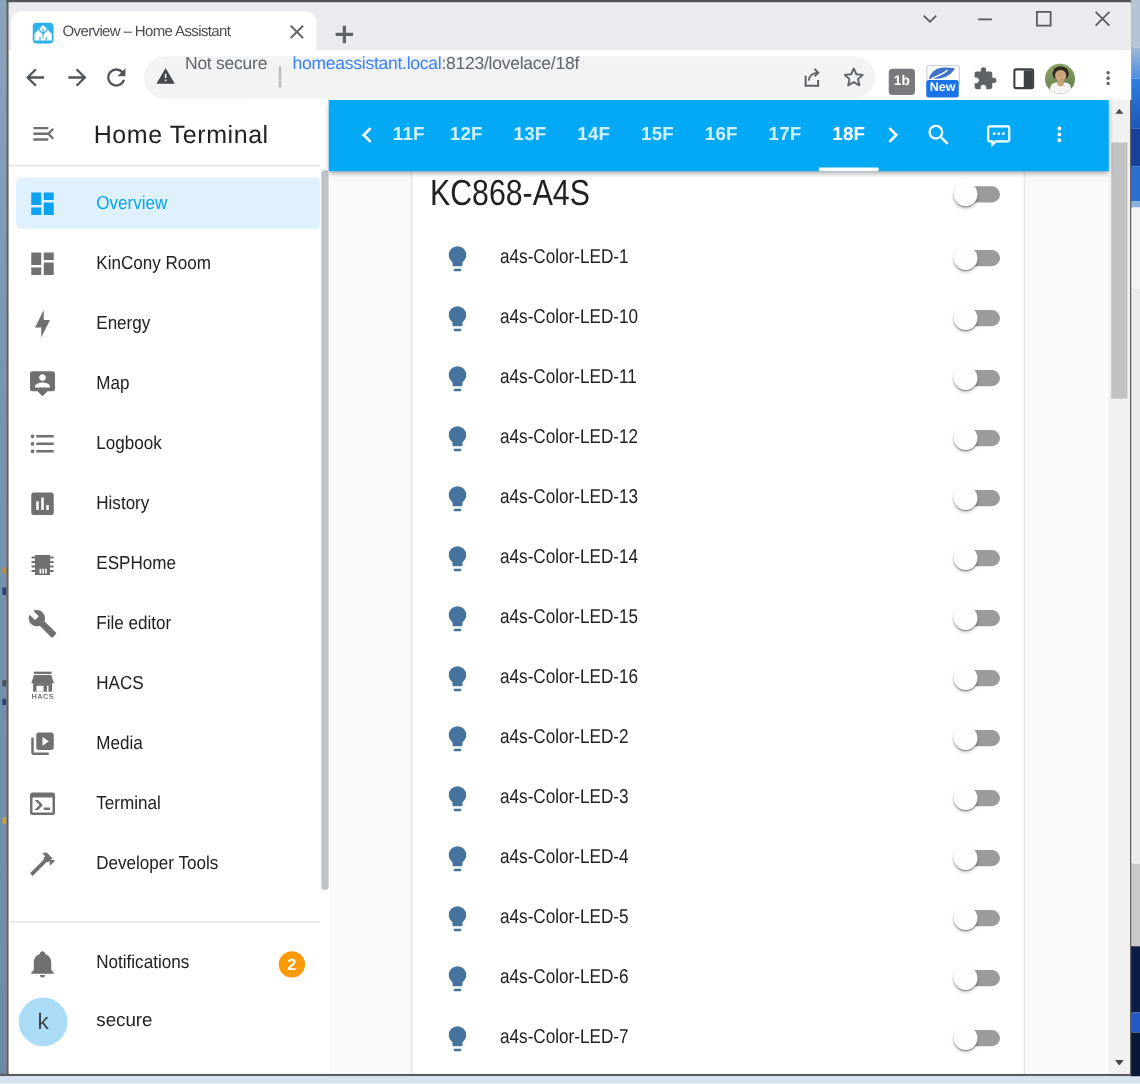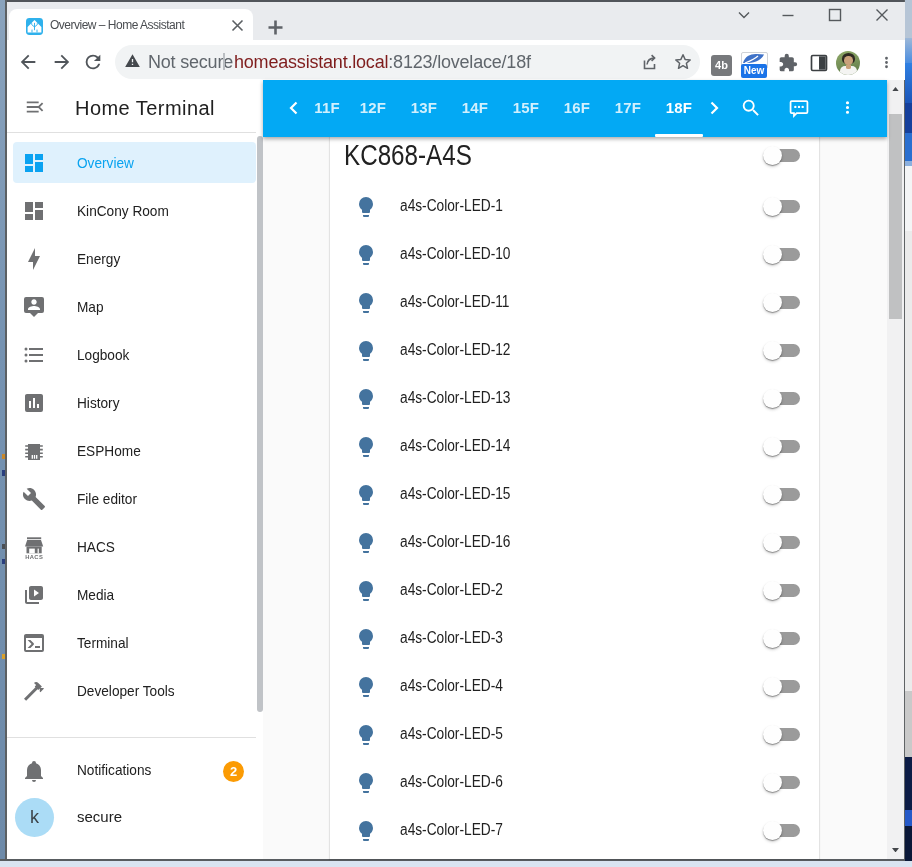--- a/index.html
+++ b/index.html
@@ -20,22 +20,22 @@
 #tabtitle{left:50px;top:18px;width:175px;font-size:12px;color:#4a4d51;letter-spacing:-0.5px}
 #favicon{left:26px;top:18px}
 .tabx{left:231px;top:19px;width:13px;height:13px}
 #newtab{left:268px;top:20px;width:15px;height:15px}
 
 .wbtn{top:8px;width:14px;height:14px}
 
 #toolbar{left:7px;top:40px;width:898px;height:40px;background:#fff}
 
 #omni{left:115px;top:44.5px;width:585px;height:34px;background:#f1f3f4;border-radius:17px}
-.omnitext{top:52px;font-size:18px;color:#60666c;letter-spacing:-0.2px}
-#urldark{color:#7f1d1d}
+.omnitext{top:42px;font-size:14px;color:#60666c;letter-spacing:-0.2px}
+#urldark{color:#3b82f6}
 #omnidiv{left:223px;top:53px;width:1.5px;height:17px;background:#babec2}
 
 #sidebar{left:7px;top:80px;width:256px;height:779px;background:#fff}
 #sbtitle{left:75px;top:97px;font-size:20px;color:#212121;letter-spacing:0.45px}
 #sbdiv1{left:7px;top:132px;width:249px;height:1px;background:#e0e0e0}
 #sbdiv2{left:7px;top:737px;width:249px;height:1px;background:#e0e0e0}
 #sbthumb{left:257px;top:136px;width:5.5px;height:576px;background:#c0c3c7;border-radius:3px}
 .sbitem{left:77px;width:185px;font-size:15px;color:#212121;letter-spacing:0;transform:scaleX(0.91);transform-origin:left top}
 .noscale{transform:none !important}
 .sbicon{left:22px;width:24px;height:24px}
@@ -169,21 +169,21 @@
       <path d="M7 12.5 C7.5 8.5 10.5 6.2 14.3 6.1" fill="none" stroke="#5f6368" stroke-width="1.6"></path>
       <path d="M11.6 3.2 L14.6 6.1 L11.6 9" fill="none" stroke="#5f6368" stroke-width="1.6"></path>
     </svg>
   </div>
 <div class="abs" style="left:673px;top:52px">
     <svg width="20" height="20" viewBox="0 0 20 20">
       <path d="M10 2.8 L12.1 7.4 L17.2 7.9 L13.4 11.3 L14.5 16.3 L10 13.7 L5.5 16.3 L6.6 11.3 L2.8 7.9 L7.9 7.4 Z" fill="none" stroke="#5f6368" stroke-width="1.5" stroke-linejoin="round"></path>
     </svg>
   </div>
 
-<div class="abs" style="left:711px;top:55px;width:21px;height:21px;background:#77797c;border-radius:3px;color:#fff;font-size:11px;text-align:center;line-height:21px;font-weight:bold">4b</div>
+<div class="abs" style="left:711px;top:55px;width:21px;height:21px;background:#77797c;border-radius:3px;color:#fff;font-size:11px;text-align:center;line-height:21px;font-weight:bold">1b</div>
 <div class="abs" style="left:741px;top:52px;width:25px;height:15px;background:#fff;border:1px solid #cfd2d6;border-radius:2px"></div>
 <div class="abs" style="left:742px;top:53px">
     <svg width="23" height="12" viewBox="0 0 23 12">
       <path d="M1 10 C3 3 9 0.5 15 1 L22 1.5 C20 6 14 10 6 10 Z" fill="#3f72c8"></path>
       <path d="M3 10 C8 8 13 6 16 3" fill="none" stroke="#fff" stroke-width="1.2"></path>
     </svg>
   </div>
 <div class="abs" style="left:741px;top:64px;width:26px;height:14px;background:#1a73e8;border-radius:2px;color:#fff;font-size:10px;font-weight:bold;text-align:center;line-height:14px">New</div>
 <div class="abs" style="left:778px;top:53px">
     <svg width="20" height="20" viewBox="0 0 24 24">

